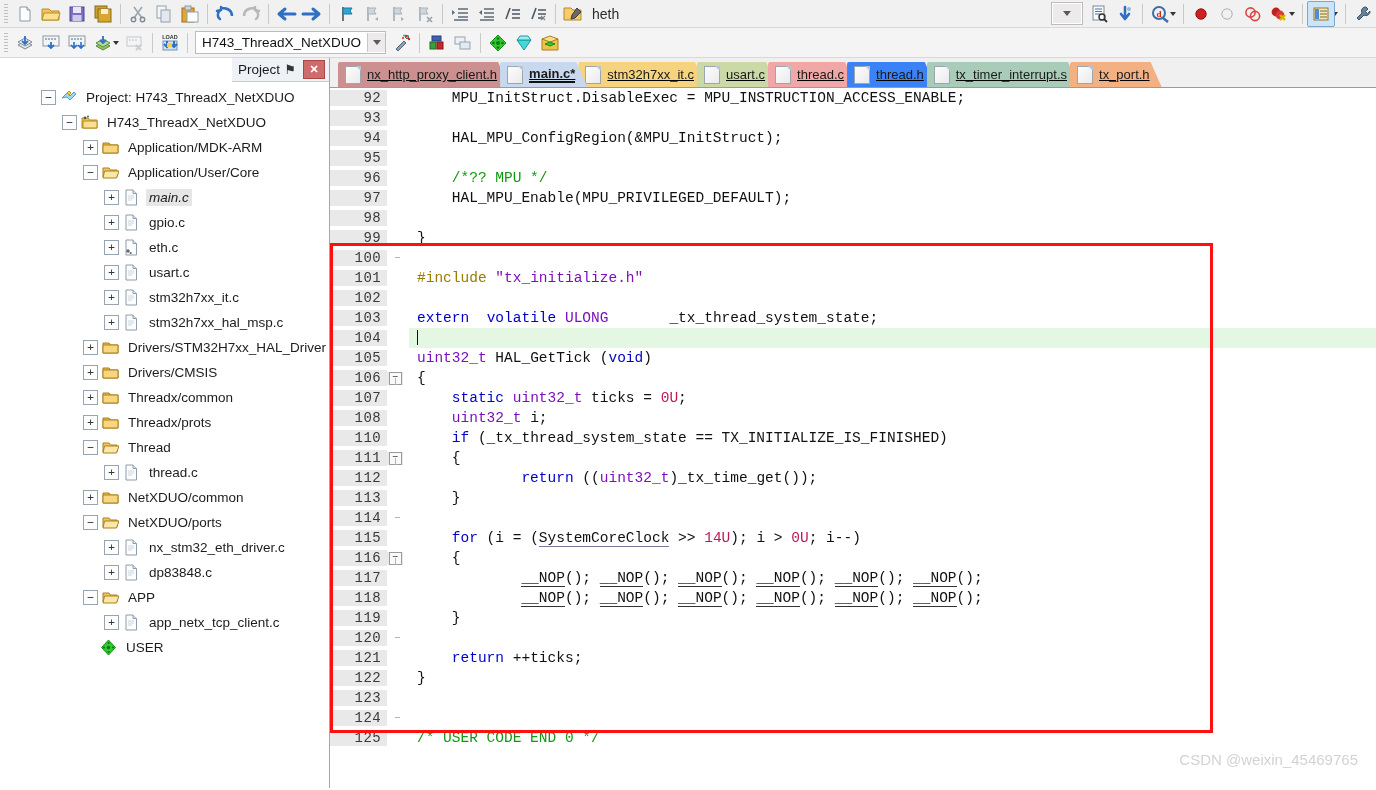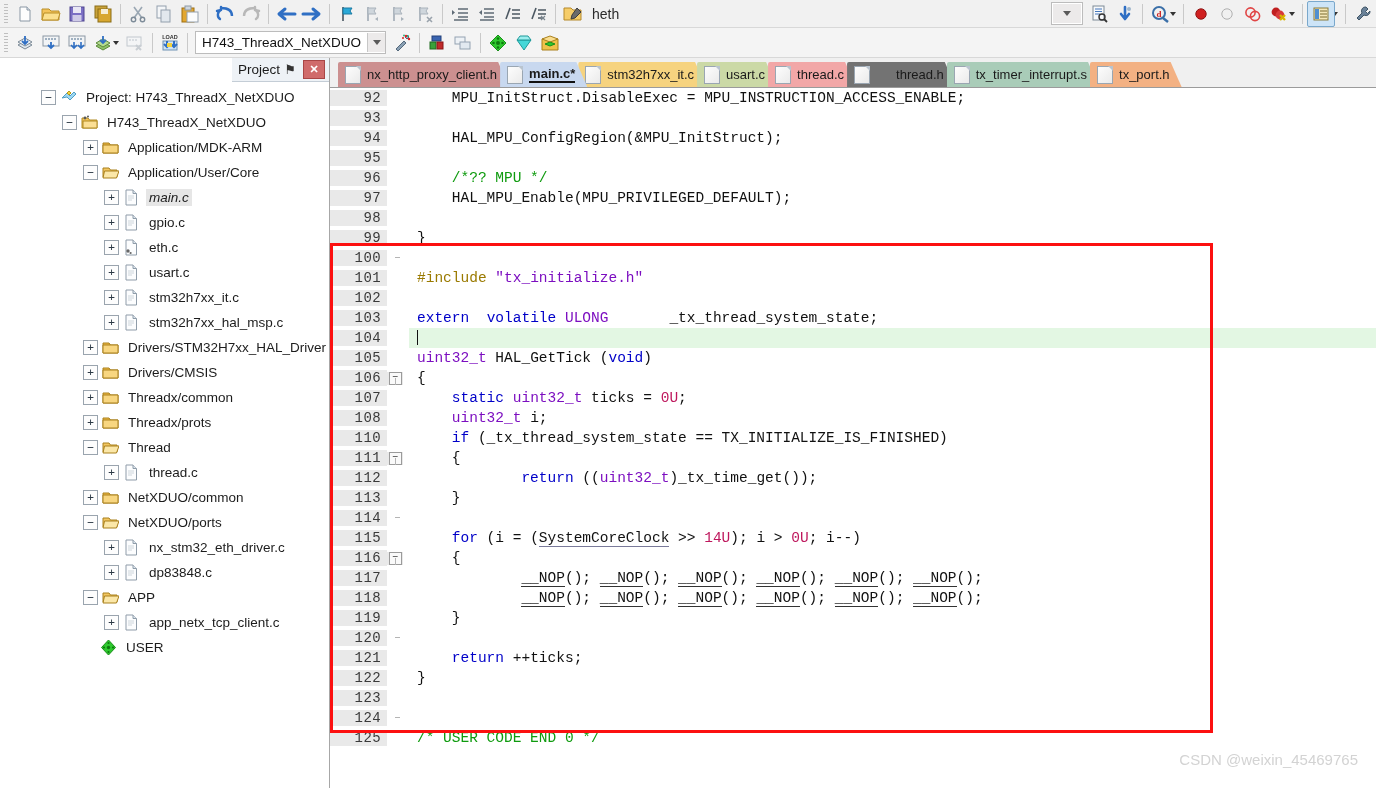--- a/index.html
+++ b/index.html
@@ -114,20 +114,21 @@
     margin-right:4px;
   }
   .expander.blank{border:none;background:transparent;}
   .ticon{width:17px;height:17px;flex:0 0 auto;margin-right:6px;position:relative;}
   .tlabel{padding:1px 3px;}
 
   
   .editor-area{
     flex:1;display:flex;flex-direction:column;min-width:0;position:relative;
     background:#fff;
+    text-decoration:underline;
   }
   .tabbar{
     height:30px;flex:0 0 30px;
     background:#f0f0f0;
     display:flex;align-items:flex-end;
     overflow:hidden;
     border-bottom:1px solid #9b9b9b;
     padding-left:8px;box-sizing:border-box;
   }
   .tab{
@@ -850,21 +851,21 @@
           <span class="tname">stm32h7xx_it.c</span>
         </div>
         <div class="tab" style="background: rgb(203, 217, 166);">
           <span class="tabicon"></span>
           <span class="tname">usart.c</span>
         </div>
         <div class="tab" style="background: rgb(242, 167, 167);">
           <span class="tabicon"></span>
           <span class="tname">thread.c</span>
         </div>
-        <div class="tab" style="background: #737373; gap: 20px;">
+        <div class="tab" style="background: #3b82f6;">
           <span class="tabicon"></span>
           <span class="tname">thread.h</span>
         </div>
         <div class="tab" style="background: rgb(169, 204, 184);">
           <span class="tabicon"></span>
           <span class="tname">tx_timer_interrupt.s</span>
         </div>
         <div class="tab" style="background: rgb(243, 177, 131);">
           <span class="tabicon"></span>
           <span class="tname">tx_port.h</span>

